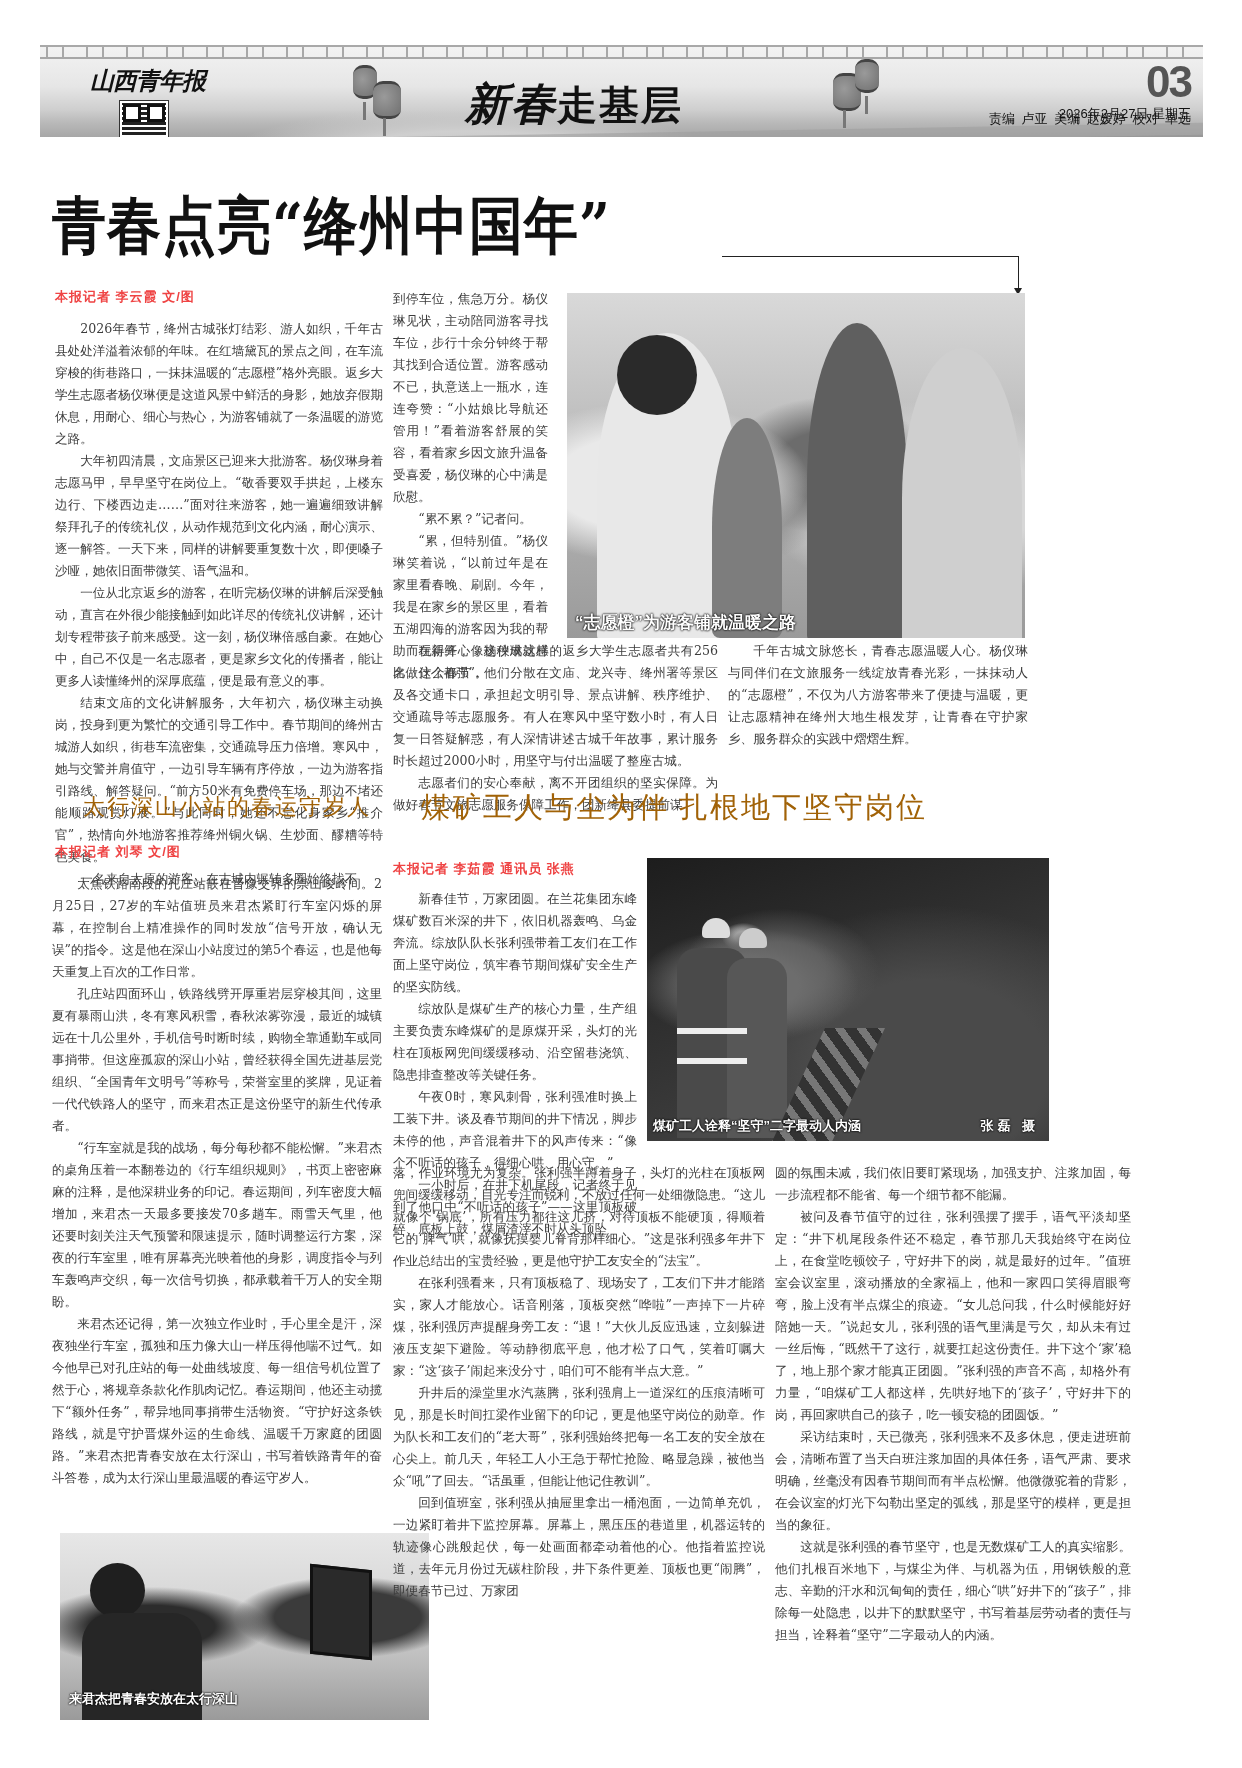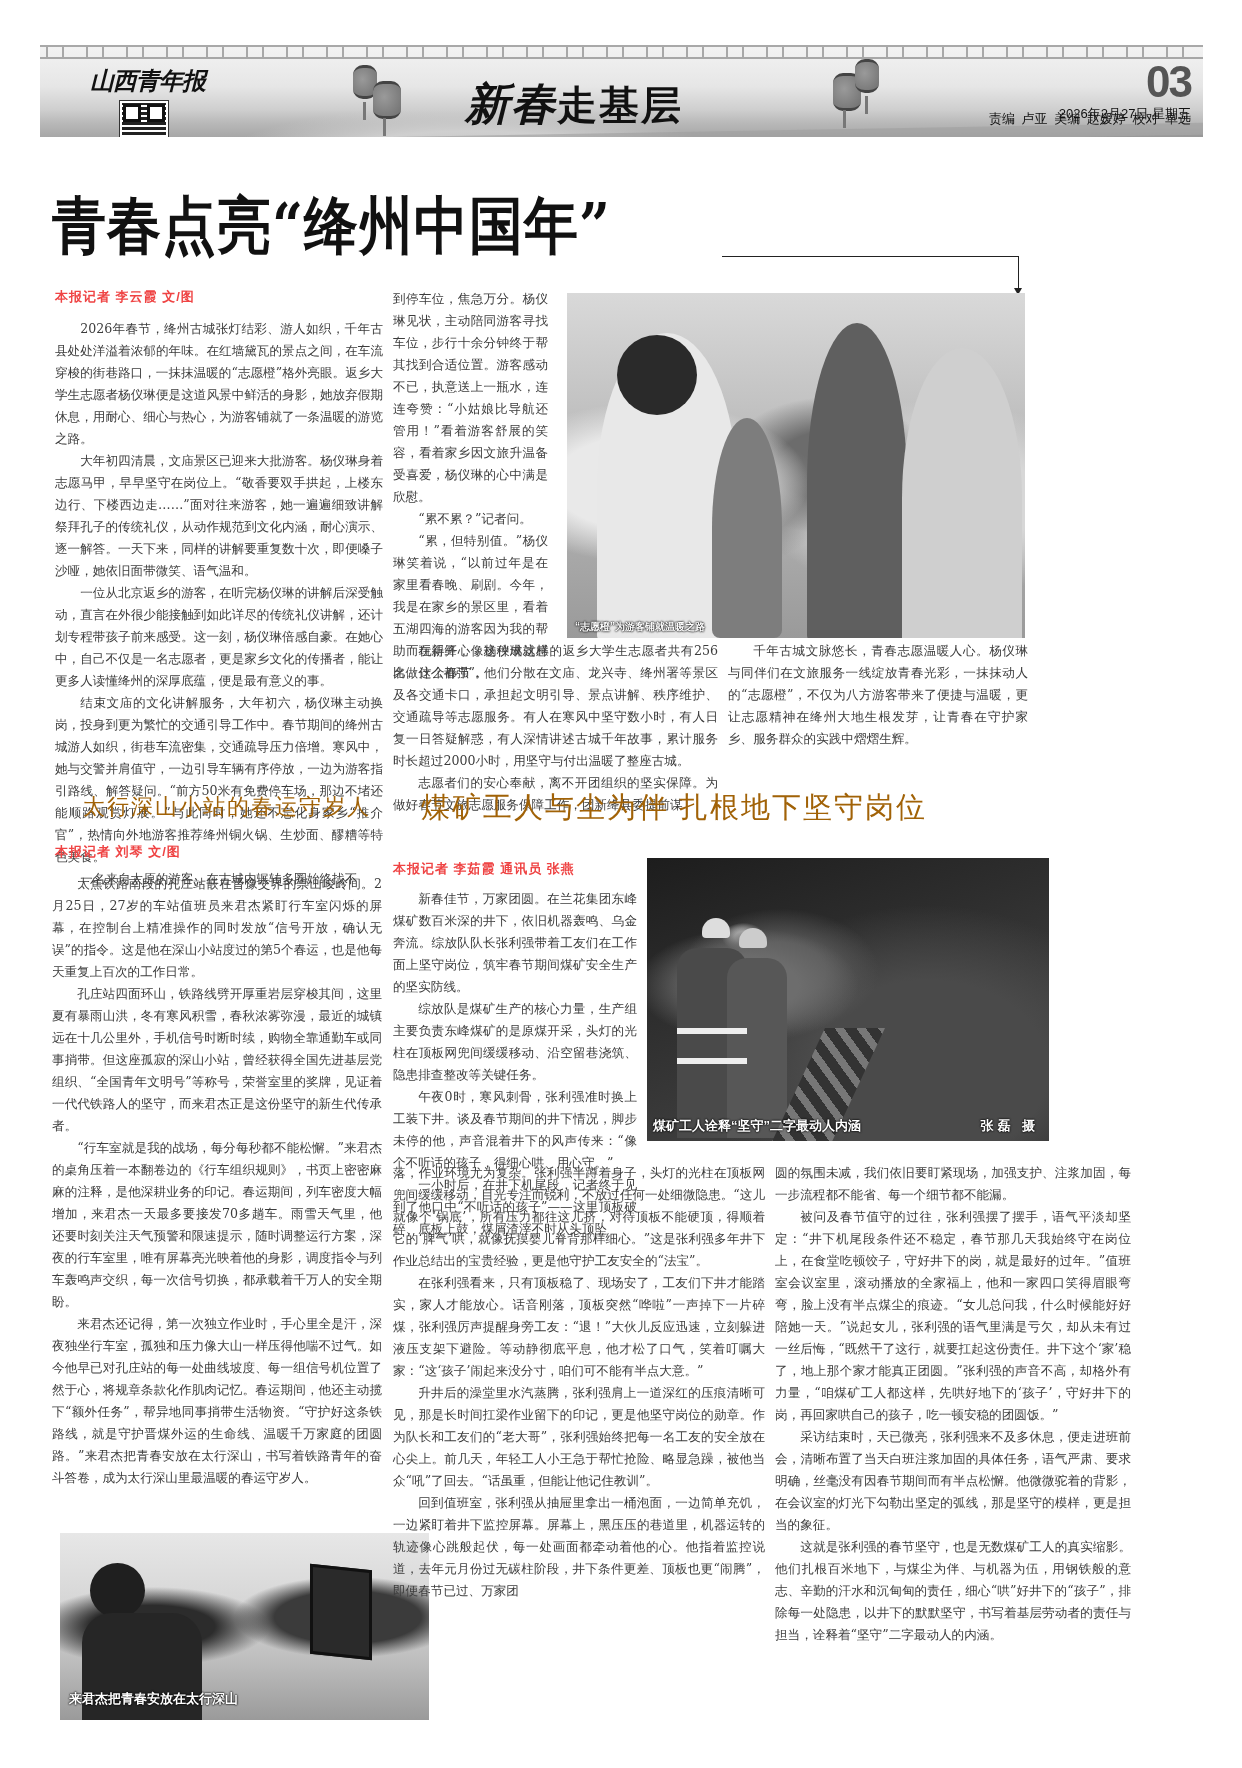--- a/index.html
+++ b/index.html
@@ -90,21 +90,21 @@
       radial-gradient(ellipse at 38% 60%, #8a8a8a 0 10%, transparent 22%),
       radial-gradient(ellipse at 57% 50%, #6c6c6c 0 14%, transparent 28%),
       radial-gradient(ellipse at 80% 60%, #d7d7d7 0 20%, transparent 34%),
       linear-gradient(180deg, #d9d9d9 0%, #bdbdbd 40%, #9a9a9a 100%);
   }
   .photo-volunteers .person {
     position:absolute; border-radius: 50% 50% 8px 8px;
   }
   .photo-caption-light {
     position:absolute; left: 8px; bottom: 4px; font-family: "Liberation Sans", sans-serif;
-    font-size: 10px; color: #fff; text-shadow: 0 0 2px #000, 0 0 2px #000; font-weight: bold;
+    font-size: 17px; color: #fff; text-shadow: 0 0 2px #000, 0 0 2px #000; font-weight: bold;
   }
   .photo-mine {
     left: 647px; top: 858px; width: 402px; height: 283px;
     background:
       radial-gradient(ellipse at 25% 45%, #6d6d6d 0 12%, transparent 26%),
       radial-gradient(ellipse at 33% 40%, #5a5a5a 0 12%, transparent 26%),
       radial-gradient(ellipse at 24% 28%, #f2f2f2 0 2%, transparent 5%),
       radial-gradient(ellipse at 70% 75%, #4a4a4a 0 30%, transparent 55%),
       linear-gradient(160deg, #1d1d1d 0%, #2f2f2f 40%, #3d3d3d 70%, #262626 100%);
   }

